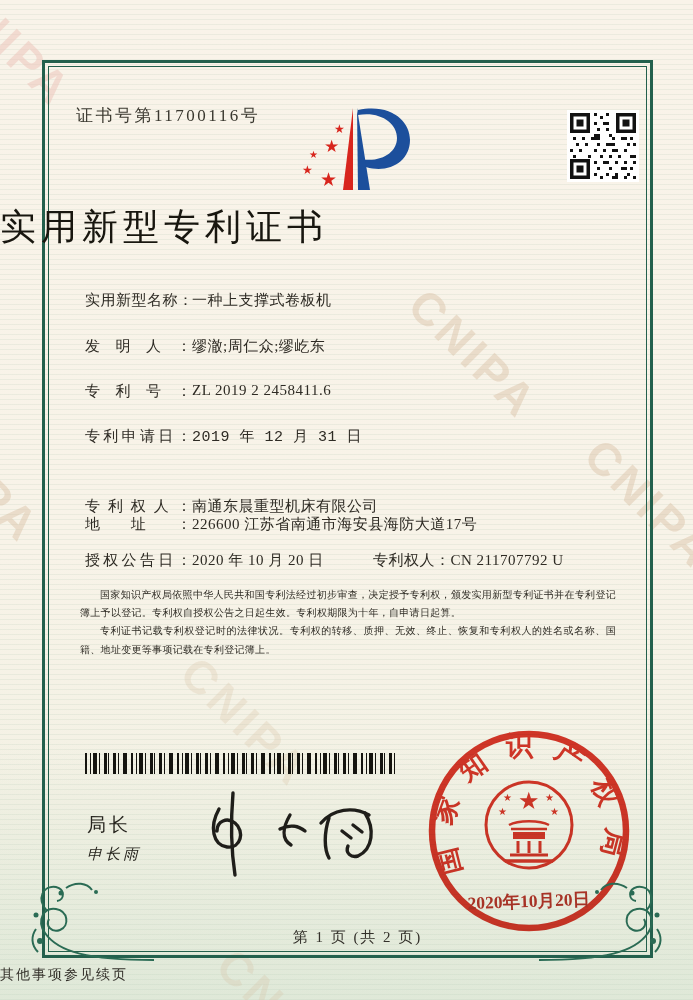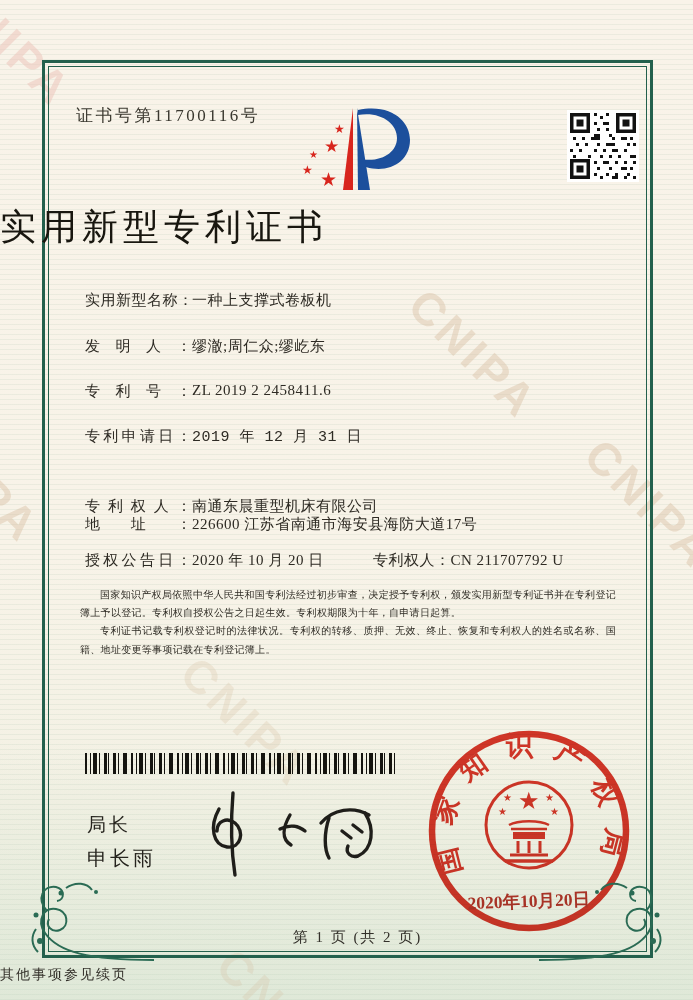--- a/index.html
+++ b/index.html
@@ -37,21 +37,21 @@
       #15140f 0 2px,rgba(0,0,0,0) 2px 5px,
       #15140f 5px 6px,rgba(0,0,0,0) 6px 8px,
       #15140f 8px 12px,rgba(0,0,0,0) 12px 14px,
       #15140f 14px 15px,rgba(0,0,0,0) 15px 19px,
       #15140f 19px 22px,rgba(0,0,0,0) 22px 23px,
       #15140f 23px 24px,rgba(0,0,0,0) 24px 28px,
       #15140f 28px 31px,rgba(0,0,0,0) 31px 33px,
       #15140f 33px 34px,rgba(0,0,0,0) 34px 38px,
       #15140f 38px 42px,rgba(0,0,0,0) 42px 46px);}
   .officer-title{position:absolute;left:87px;top:812px;font-size:19px;letter-spacing:3px;color:#26241e;z-index:3;}
-  .officer-name{position:absolute;left:87px;top:845px;font-size:20px;letter-spacing:3px;color:#26241e;z-index:3;}
+  .officer-name{position:absolute;left:87px;top:845px;font-size:15px;letter-spacing:3px;color:#26241e;z-index:3;font-style:italic;}
   .signature{position:absolute;left:195px;top:787px;z-index:4;}
   .seal{position:absolute;left:423px;top:725px;z-index:5;opacity:0.93;mix-blend-mode:multiply;}
   .pageinfo{position:absolute;left:0;top:928px;width:100%;text-align:center;font-size:15px;
     letter-spacing:2px;color:#33302a;z-index:6;margin-left:11px;}
   .contnote{position:absolute;left:0;top:966px;width:100%;text-align:left;font-size:14px;
     letter-spacing:2px;color:#33302a;z-index:3;}
   .corner{position:absolute;top:880px;z-index:6;}
   .corner.left{left:26px;}
   .corner.right{right:26px;transform:scaleX(-1);}
 </style>

